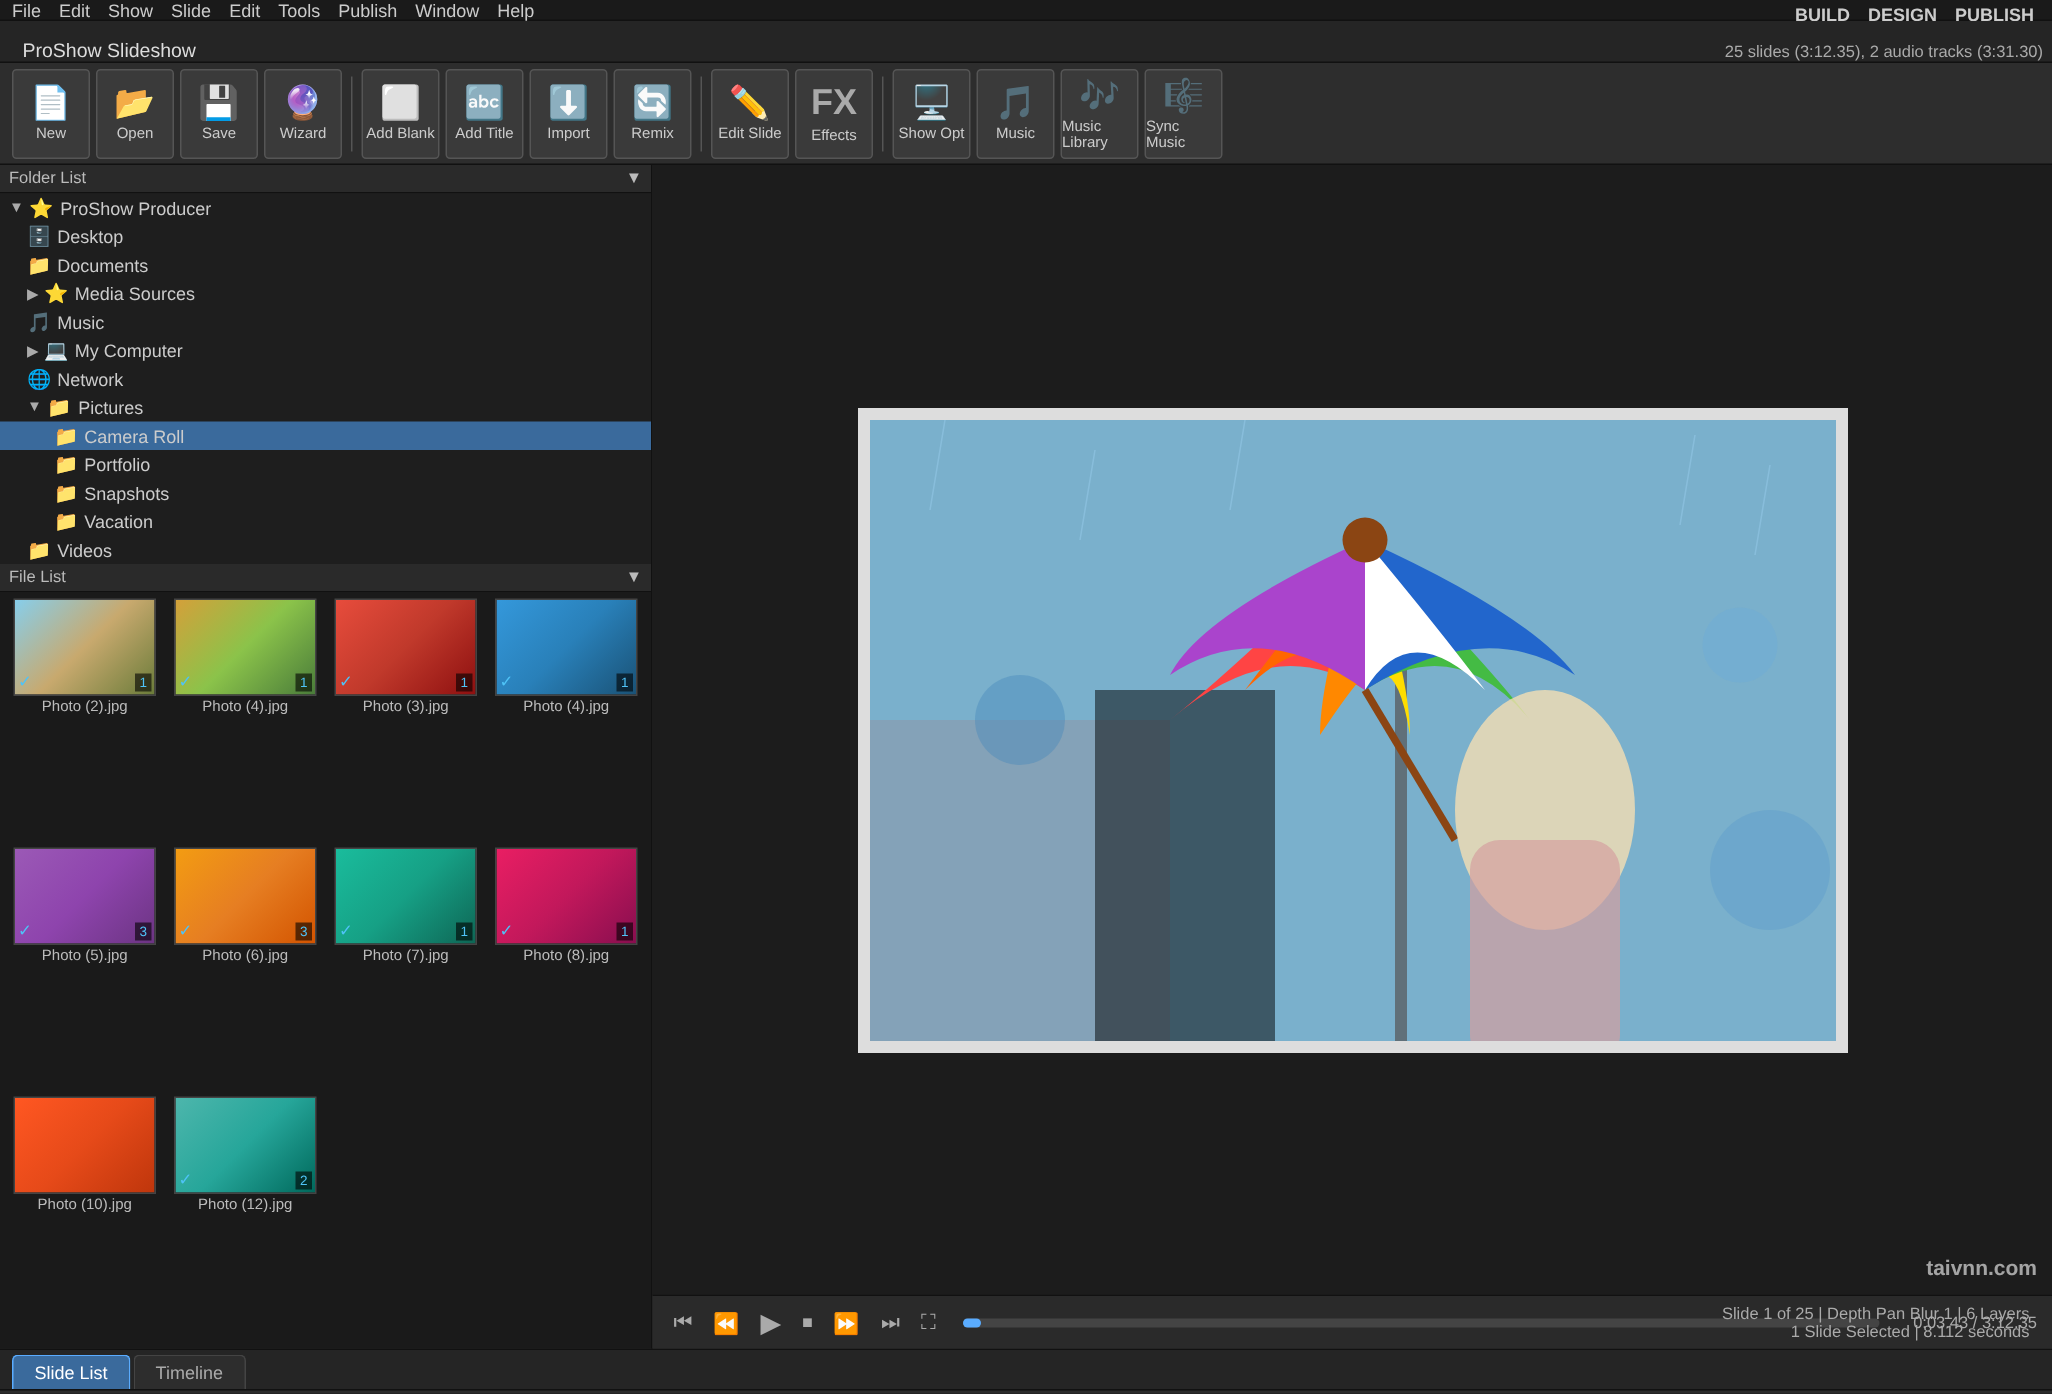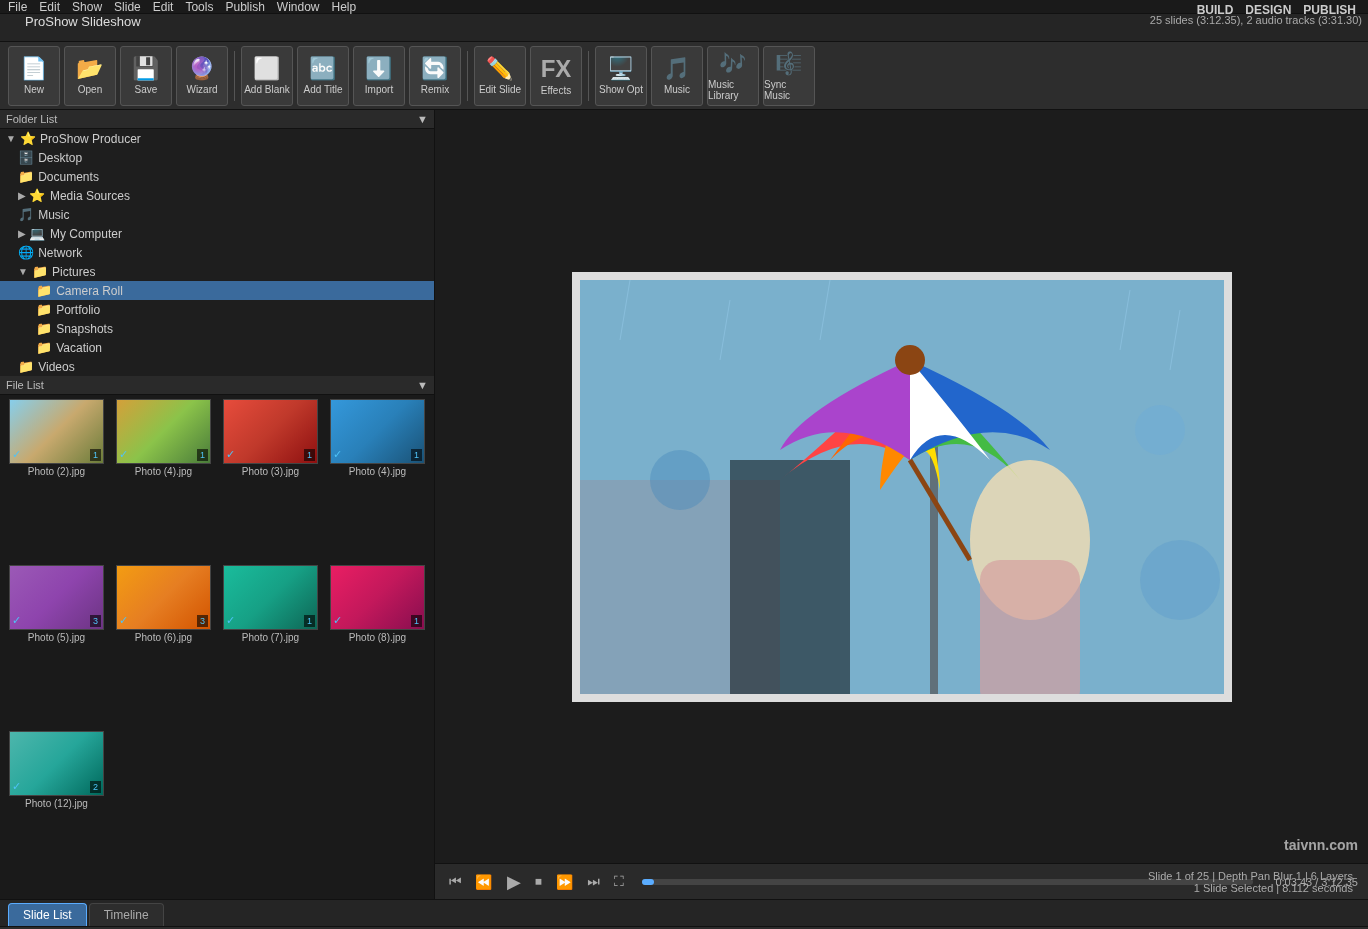--- a/index.html
+++ b/index.html
@@ -9,21 +9,21 @@
     #menu-bar { background: #1a1a1a; display: flex; align-items: center; padding: 2px 8px; gap: 12px; height: 14px; border-bottom: 1px solid #111; }
     #menu-bar span { color: #ccc; font-size: 12px; cursor: pointer; }
 
     
     #top-tabs { position: absolute; top: 2px; right: 8px; display: flex; gap: 4px; }
     .top-tab { font-size: 13px; font-weight: bold; cursor: pointer; padding: 1px 4px; }
     .top-tab.active { color: #4fc3f7; }
     .top-tab.inactive { color: #888; }
 
     
-    #title-bar { background: #252525; height: 28px; display: flex; align-items: flex-start; padding: 0 25px; border-bottom: 1px solid #111; }
+    #title-bar { background: #252525; height: 28px; display: flex; align-items: flex-end; padding: 0 15px; border-bottom: 1px solid #111; }
     #title-bar .app-title { color: #ddd; font-size: 13px; }
     #title-bar .slide-info { color: #aaa; font-size: 11px; position: absolute; right: 6px; }
 
     
     #toolbar { background: #2d2d2d; height: 68px; display: flex; align-items: center; padding: 4px 8px; gap: 4px; border-bottom: 1px solid #111; }
     .tool-btn { display: flex; flex-direction: column; align-items: center; justify-content: center; width: 52px; height: 60px; background: #3a3a3a; border: 1px solid #555; border-radius: 3px; cursor: pointer; color: #ccc; font-size: 10px; gap: 2px; }
     .tool-btn .icon { font-size: 22px; color: #aaa; }
     .tool-btn .fx-icon { font-size: 24px; font-weight: bold; color: #aaa; }
     .tool-sep { width: 1px; height: 50px; background: #555; margin: 0 2px; }
 
@@ -320,20 +320,26 @@
       <span class="file-name">Photo (7).jpg</span>
     </div>
           <div class="file-item">
       <div class="file-thumb thumb-8">
         <span class="file-check">✓</span>
               <span class="file-badge">1</span>
       </div>
       <span class="file-name">Photo (8).jpg</span>
     </div>
           <div class="file-item">
+      <div class="file-thumb thumb-10">
+        
+      </div>
+      <span class="file-name">Photo (10).jpg</span>
+    </div>
+          <div class="file-item">
       <div class="file-thumb thumb-12">
         <span class="file-check">✓</span>
               <span class="file-badge">2</span>
       </div>
       <span class="file-name">Photo (12).jpg</span>
     </div>
         </div>
     </div>
 
   </div>

